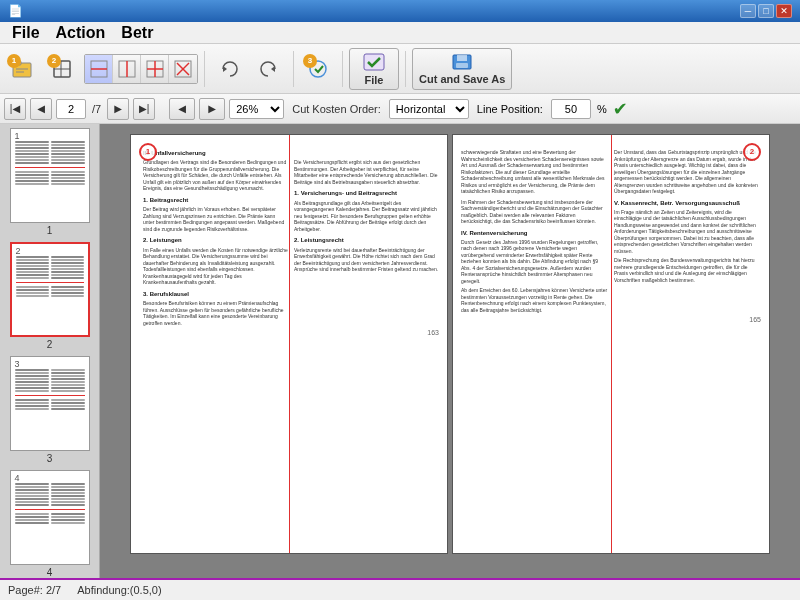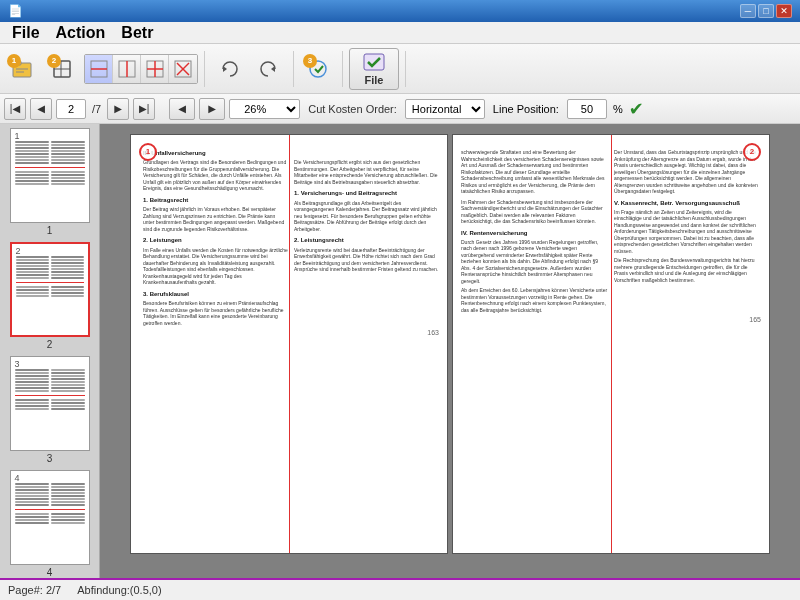--- a/index.html
+++ b/index.html
@@ -127,21 +127,21 @@
     }
     .page-input {
       width: 30px; height: 20px;
       border: 1px solid #aaa; border-radius: 2px;
       text-align: center; font-size: 11px;
     }
     .nav-text { font-size: 11px; color: #333; padding: 0 2px; }
 
     .zoom-select {
       height: 20px; border: 1px solid #aaa; border-radius: 2px;
-      font-size: 11px; padding: 0 10px; background: white;
+      font-size: 11px; padding: 0 2px; background: white;
     }
     .cut-label { font-size: 11px; color: #333; padding: 0 4px; }
     .order-select {
       height: 20px; border: 1px solid #aaa; border-radius: 2px;
       font-size: 11px; padding: 0 2px; background: white; min-width: 80px;
     }
     .line-pos-label { font-size: 11px; padding: 0 4px; }
     .line-pos-input {
       width: 40px; height: 20px;
       border: 1px solid #aaa; border-radius: 2px;
@@ -402,20 +402,28 @@
   <button class="apply-btn">
     <svg width="24" height="20" viewBox="0 0 24 20">
       <rect x="2" y="2" width="20" height="16" rx="2" fill="#e8e0f8" stroke="#7060b0" stroke-width="1"></rect>
       <path d="M6 10 L10 14 L18 6" fill="none" stroke="#2a8a2a" stroke-width="2.5"></path>
     </svg>
     <span>File</span>
   </button>
 
   <div class="toolbar-separator"></div>
 
+  <button class="save-btn">
+    <svg width="22" height="18" viewBox="0 0 22 18">
+      <rect x="2" y="2" width="18" height="14" rx="1" fill="#4a90d9" stroke="#2060b0" stroke-width="1"></rect>
+      <rect x="6" y="2" width="10" height="6" fill="white" opacity="0.6"></rect>
+      <rect x="5" y="10" width="12" height="5" rx="1" fill="white" opacity="0.5"></rect>
+    </svg>
+    <span>Cut and Save As</span>
+  </button>
 </div>
 
 <div class="nav-bar">
   <div class="nav-btn">|◀</div>
   <div class="nav-btn">◀</div>
   <input class="page-input" type="text" value="2" style="">
   <span class="nav-text">/7</span>
   <div class="nav-btn">▶</div>
   <div class="nav-btn">▶|</div>
 

